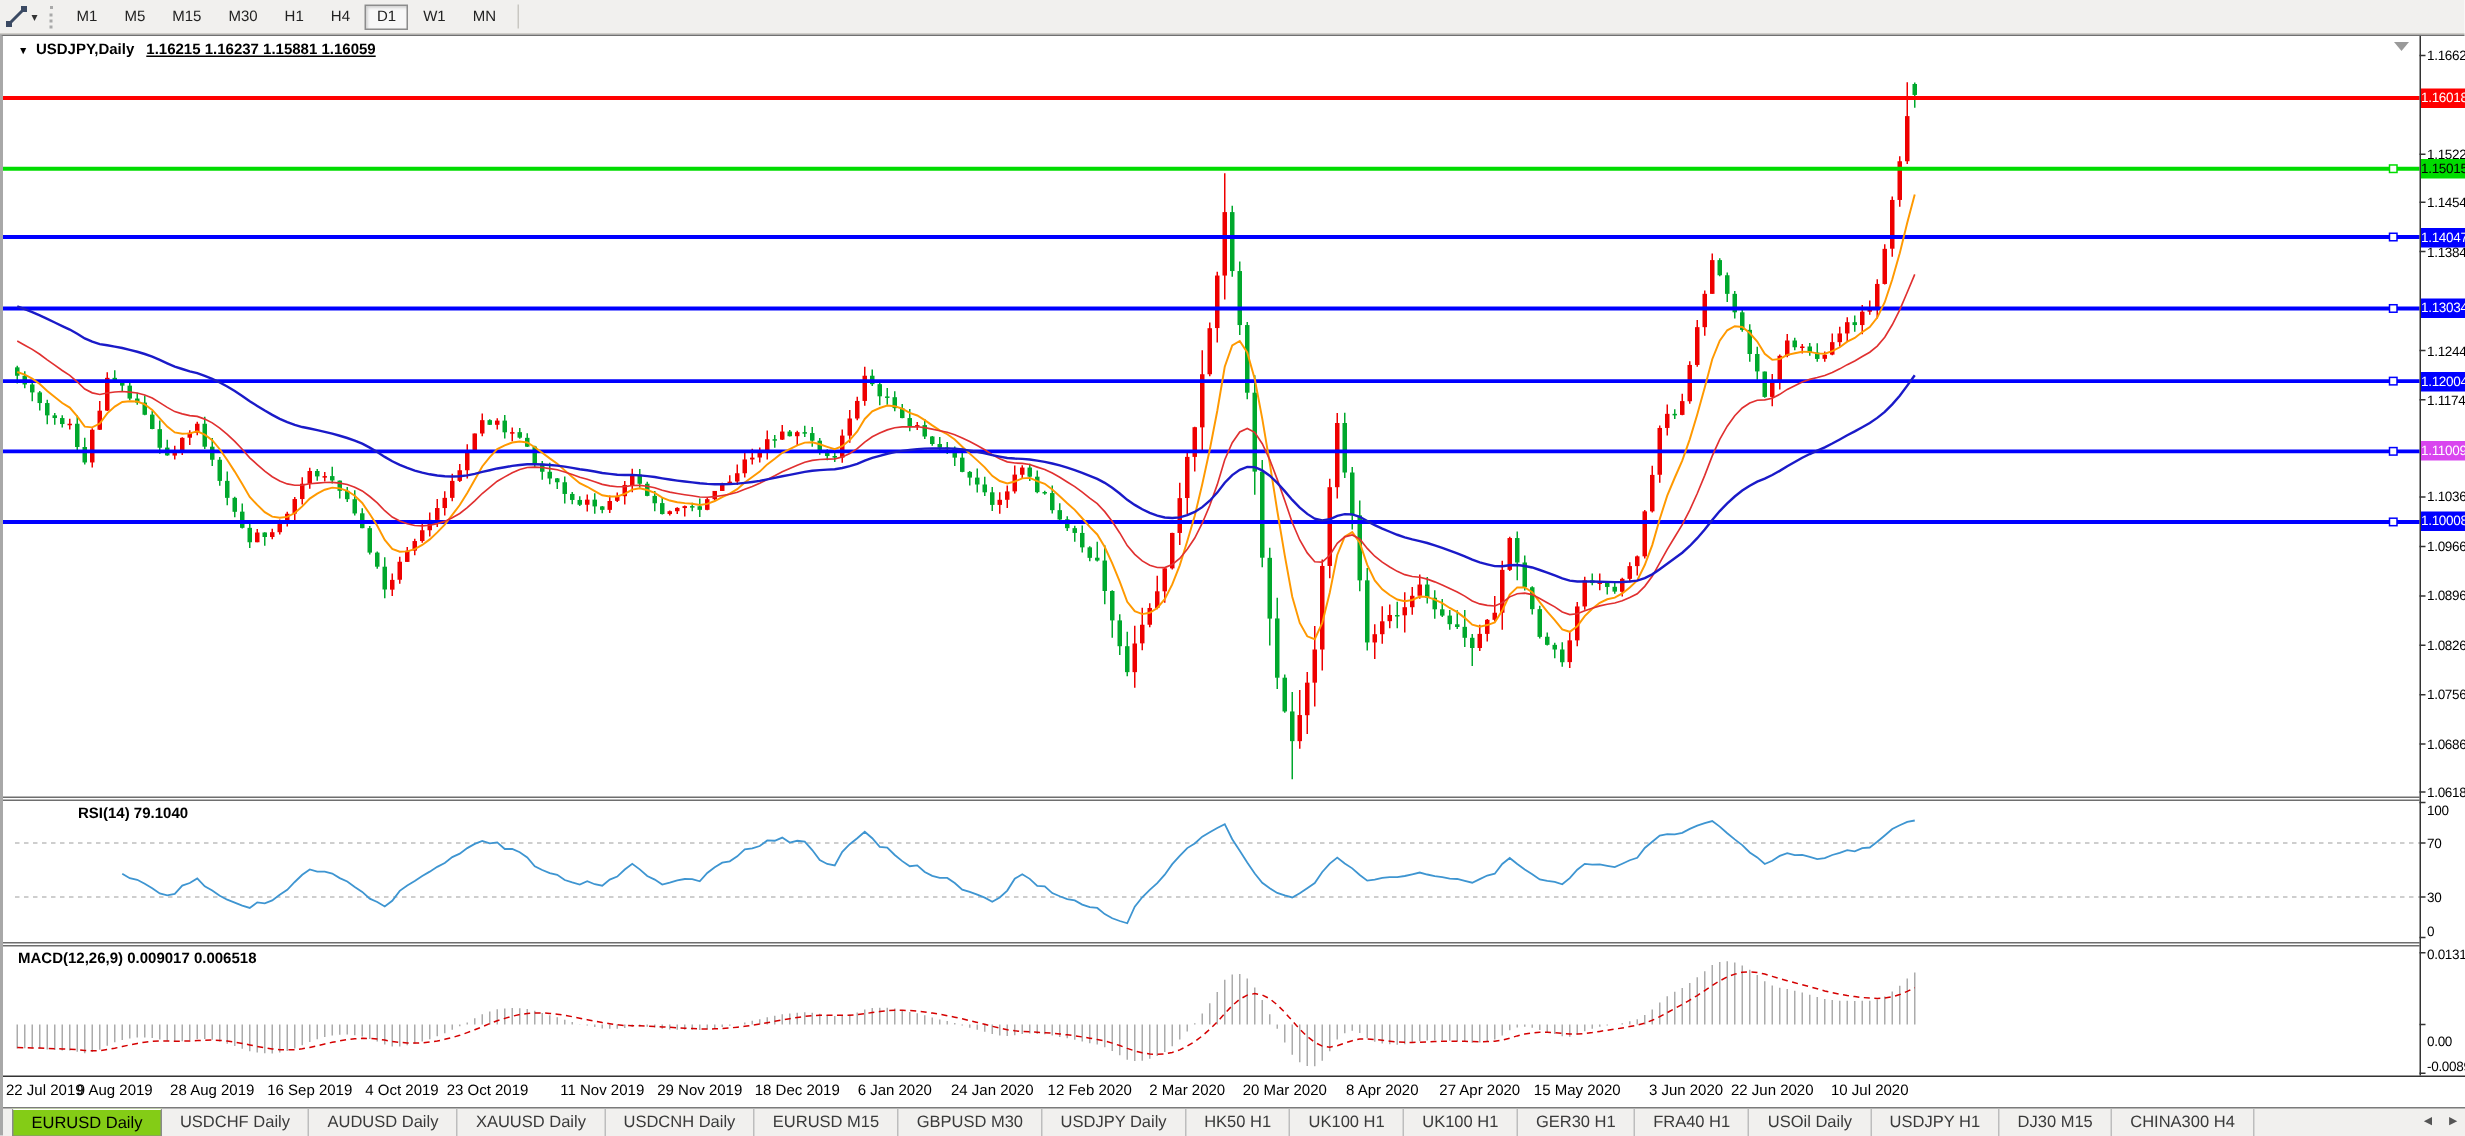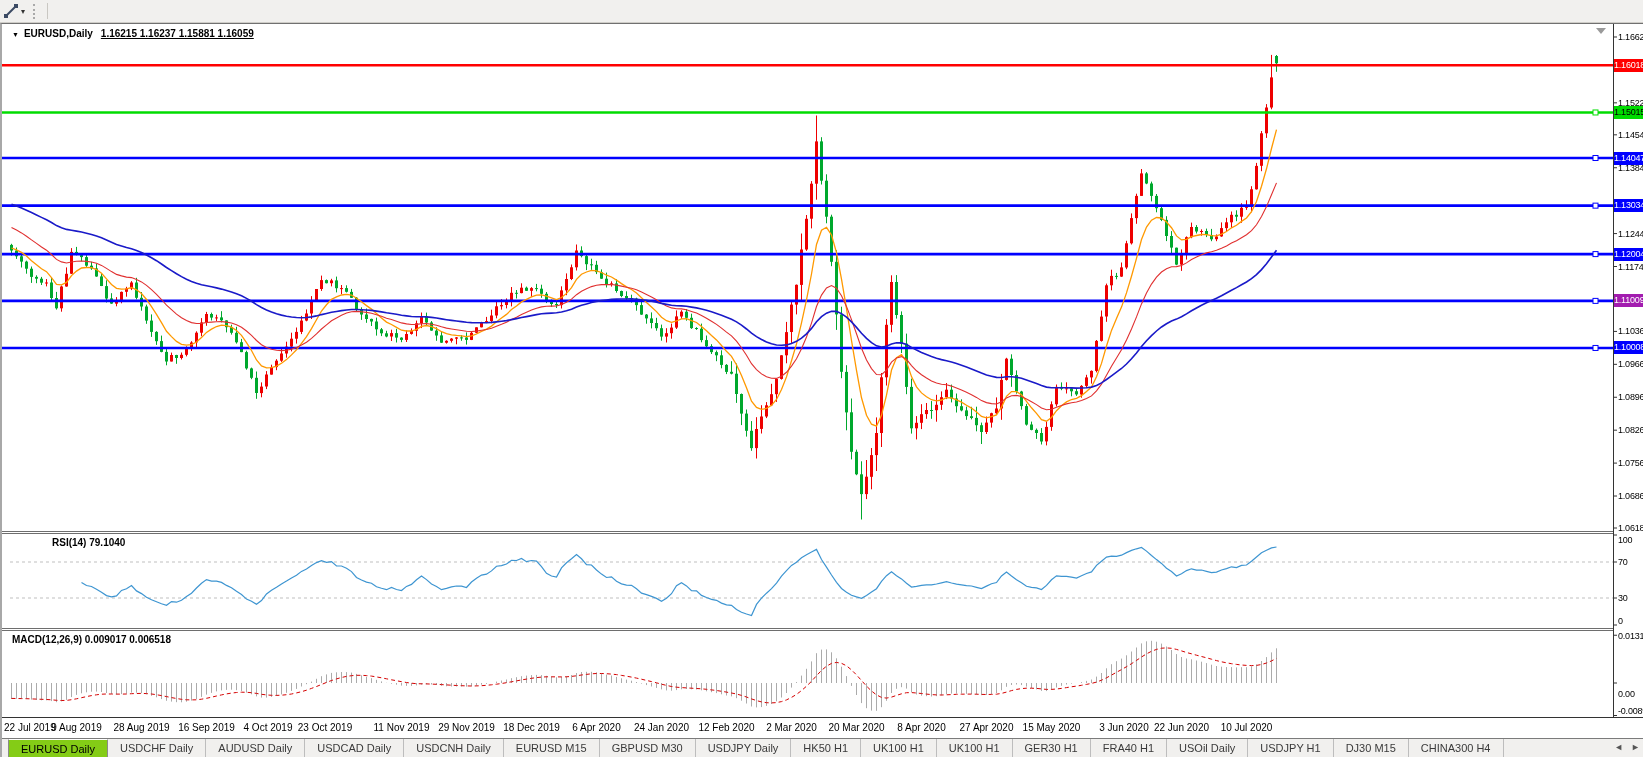--- a/index.html
+++ b/index.html
@@ -40,20 +40,31 @@
 <div id="toolbar">
   <span class="toolicon">
     <svg width="14" height="14" viewBox="0 0 14 14">
       <line x1="2" y1="12" x2="12" y2="2" stroke="#3b4a63" stroke-width="2"></line>
       <rect x="0" y="10" width="4" height="4" fill="#3b4a63"></rect>
       <rect x="10" y="0" width="4" height="4" fill="#3b4a63"></rect>
     </svg>
   </span>
   <span class="caret">▾</span>
   <span class="grip"></span>
+  <span style="display:flex;align-items:center;">
+      <button class="tfbtn">M1</button>
+      <button class="tfbtn">M5</button>
+      <button class="tfbtn">M15</button>
+      <button class="tfbtn">M30</button>
+      <button class="tfbtn">H1</button>
+      <button class="tfbtn">H4</button>
+      <button class="tfbtn active">D1</button>
+      <button class="tfbtn">W1</button>
+      <button class="tfbtn">MN</button>
+    </span>
   <span class="sep"></span>
 </div>
 
 <div id="chartwin">
   <svg id="plot" width="1643" height="713">
       <defs>
         <clipPath id="clipMain">
           <rect x="0" y="3" width="1611" height="502"></rect>
         </clipPath>
         <clipPath id="clipRsi">
@@ -1130,21 +1141,21 @@
       <line x1="1611" y1="511" x2="1615" y2="511" stroke="#333"></line>
       <line x1="1611" y1="538" x2="1615" y2="538" stroke="#333"></line>
       <line x1="1611" y1="574" x2="1615" y2="574" stroke="#333"></line>
       <line x1="1611" y1="601" x2="1615" y2="601" stroke="#333"></line>
       <line x1="1611" y1="611.23956" x2="1615" y2="611.23956" stroke="#333"></line>
       <line x1="1611" y1="659" x2="1615" y2="659" stroke="#333"></line>
       <line x1="1611" y1="691.5" x2="1615" y2="691.5" stroke="#333"></line>
     </svg>
 
   <div id="chartTitle">
-    <span class="tri">▼</span><span>EURUSD,Daily</span><span class="q">1.16215 1.16237 1.15881 1.16059</span>
+    <span class="tri">▼</span><span>USDJPY,Daily</span><span class="q">1.16215 1.16237 1.15881 1.16059</span>
   </div>
   <div id="rsiHeader" class="paneHeader">RSI(14) 79.1040</div>
   <div id="macdHeader" class="paneHeader">MACD(12,26,9) 0.009017 0.006518</div>
 
   <div id="priceAxis">
       <div class="ticklabel" style="top: 7.99529px;">1.16620</div>
       <div class="ticklabel" style="top: 73.8388px;">1.15220</div>
       <div class="ticklabel" style="top: 105.82px;">1.14540</div>
       <div class="ticklabel" style="top: 138.742px;">1.13840</div>
       <div class="ticklabel" style="top: 204.585px;">1.12440</div>
@@ -1161,52 +1172,52 @@
       <div class="ticklabel" style="top: 569px;">30</div>
       <div class="ticklabel" style="top: 592px;">0</div>
       <div class="ticklabel" style="top: 607px;">0.013121</div>
       <div class="ticklabel" style="top: 665px;">0.00</div>
       <div class="ticklabel" style="top: 682px;">-0.008933</div>
       <div class="badge" style="top: 34.808px; background: rgb(255, 0, 0); color: rgb(255, 255, 255);">1.16018</div>
       <div class="badge" style="top: 81.9802px; background: rgb(0, 220, 0); color: rgb(0, 0, 0);">1.15015</div>
       <div class="badge" style="top: 127.506px; background: rgb(0, 0, 255); color: rgb(255, 255, 255);">1.14047</div>
       <div class="badge" style="top: 175.149px; background: rgb(0, 0, 255); color: rgb(255, 255, 255);">1.13034</div>
       <div class="badge" style="top: 223.591px; background: rgb(0, 0, 255); color: rgb(255, 255, 255);">1.12004</div>
-      <div class="badge" style="top: 270.387px; background: #a21caf; color: rgb(255, 255, 255);">1.11009</div>
+      <div class="badge" style="top: 270.387px; background: #d946ef; color: rgb(255, 255, 255);">1.11009</div>
       <div class="badge" style="top: 317.465px; background: rgb(0, 0, 255); color: rgb(255, 255, 255);">1.10008</div>
     </div>
   <div id="timeAxis">
       <div class="datelabel" style="left: 2px; text-align: left;">22 Jul 2019</div>
       <div class="datelabel" style="left: 42.5px;">9 Aug 2019</div>
       <div class="datelabel" style="left: 107.5px;">28 Aug 2019</div>
       <div class="datelabel" style="left: 172.5px;">16 Sep 2019</div>
       <div class="datelabel" style="left: 234px;">4 Oct 2019</div>
       <div class="datelabel" style="left: 291px; text-align: center;">23 Oct 2019</div>
       <div class="datelabel" style="left: 367.5px;">11 Nov 2019</div>
       <div class="datelabel" style="left: 432.5px;">29 Nov 2019</div>
       <div class="datelabel" style="left: 497.5px;">18 Dec 2019</div>
-      <div class="datelabel" style="left: 562.5px;">6 Apr 2020</div>
+      <div class="datelabel" style="left: 562.5px;">6 Jan 2020</div>
       <div class="datelabel" style="left: 627.5px;">24 Jan 2020</div>
       <div class="datelabel" style="left: 692.5px;">12 Feb 2020</div>
       <div class="datelabel" style="left: 757.5px;">2 Mar 2020</div>
       <div class="datelabel" style="left: 822.5px;">20 Mar 2020</div>
       <div class="datelabel" style="left: 887.5px;">8 Apr 2020</div>
       <div class="datelabel" style="left: 952.5px;">27 Apr 2020</div>
       <div class="datelabel" style="left: 1017.5px;">15 May 2020</div>
       <div class="datelabel" style="left: 1090px;">3 Jun 2020</div>
       <div class="datelabel" style="left: 1147.5px;">22 Jun 2020</div>
       <div class="datelabel" style="left: 1212.5px;">10 Jul 2020</div>
     </div>
 
   <div id="tabbar">
     <span style="display:flex;align-items:stretch;">
         <div class="tab active">EURUSD Daily</div>
         <div class="tab">USDCHF Daily</div>
         <div class="tab">AUDUSD Daily</div>
-        <div class="tab">USDCAD Daily</div>
+        <div class="tab">XAUUSD Daily</div>
         <div class="tab">USDCNH Daily</div>
         <div class="tab">EURUSD M15</div>
         <div class="tab">GBPUSD M30</div>
         <div class="tab">USDJPY Daily</div>
         <div class="tab">HK50 H1</div>
         <div class="tab">UK100 H1</div>
         <div class="tab">UK100 H1</div>
         <div class="tab">GER30 H1</div>
         <div class="tab">FRA40 H1</div>
         <div class="tab">USOil Daily</div>

